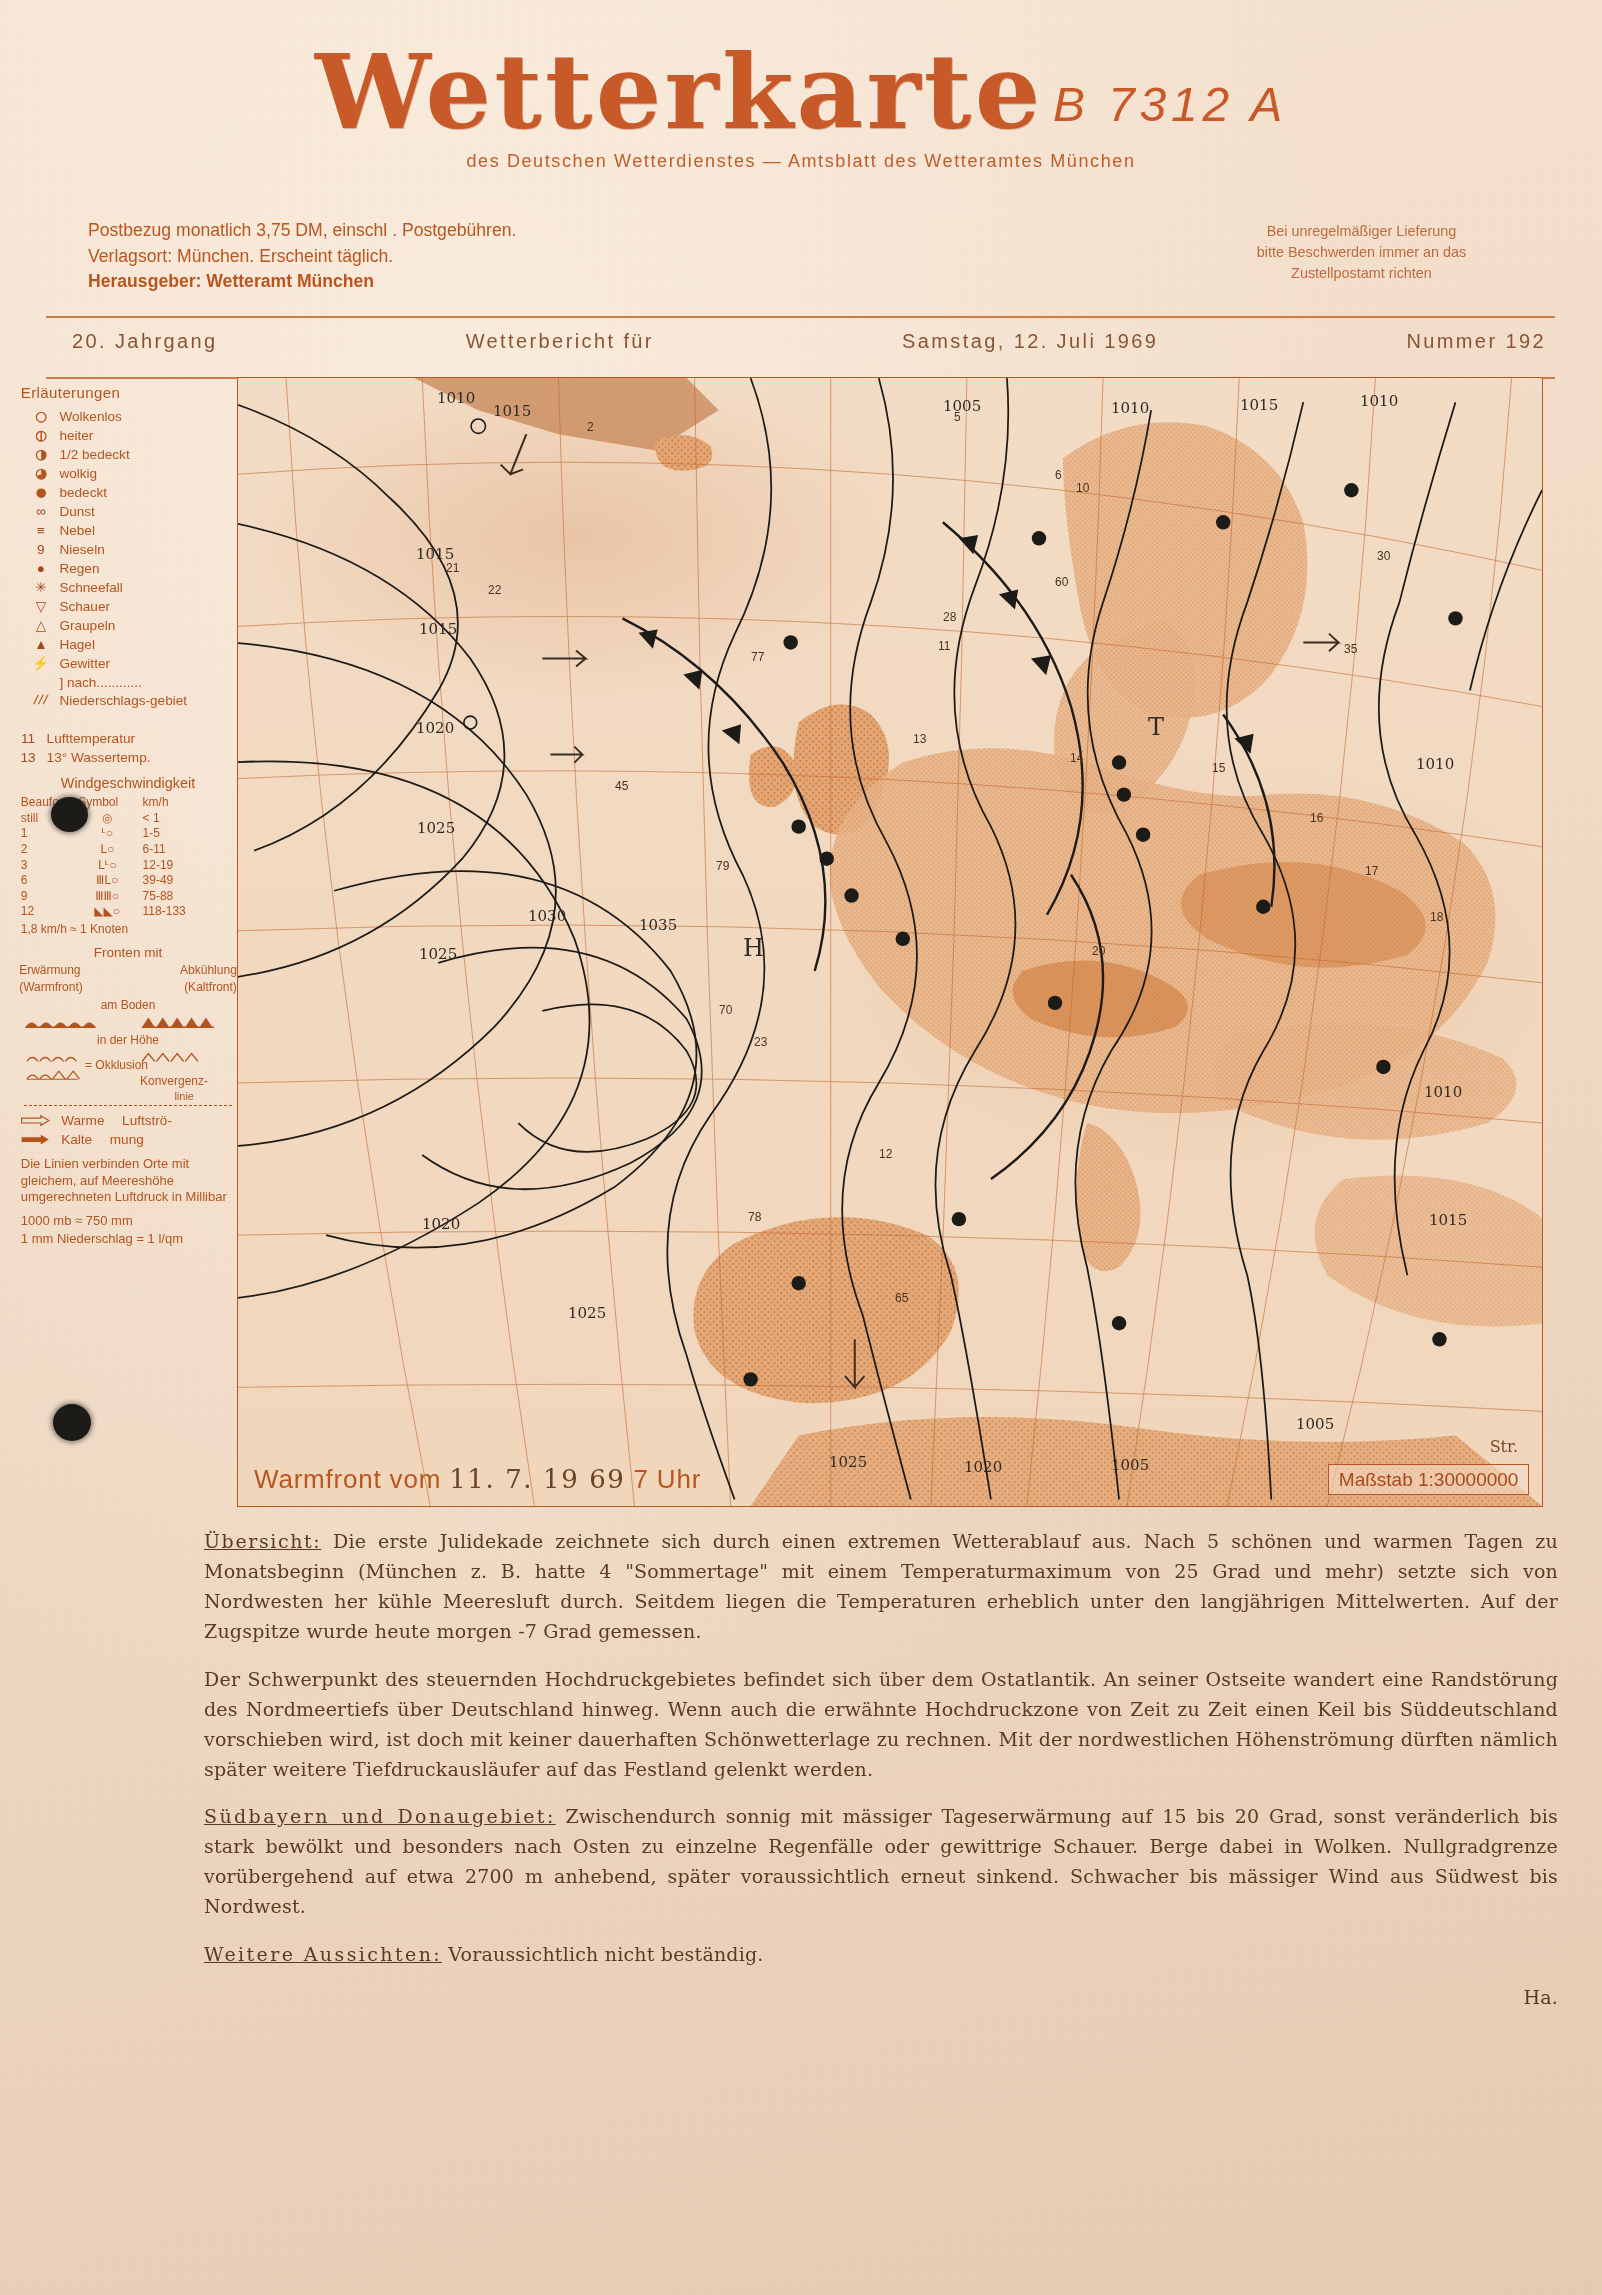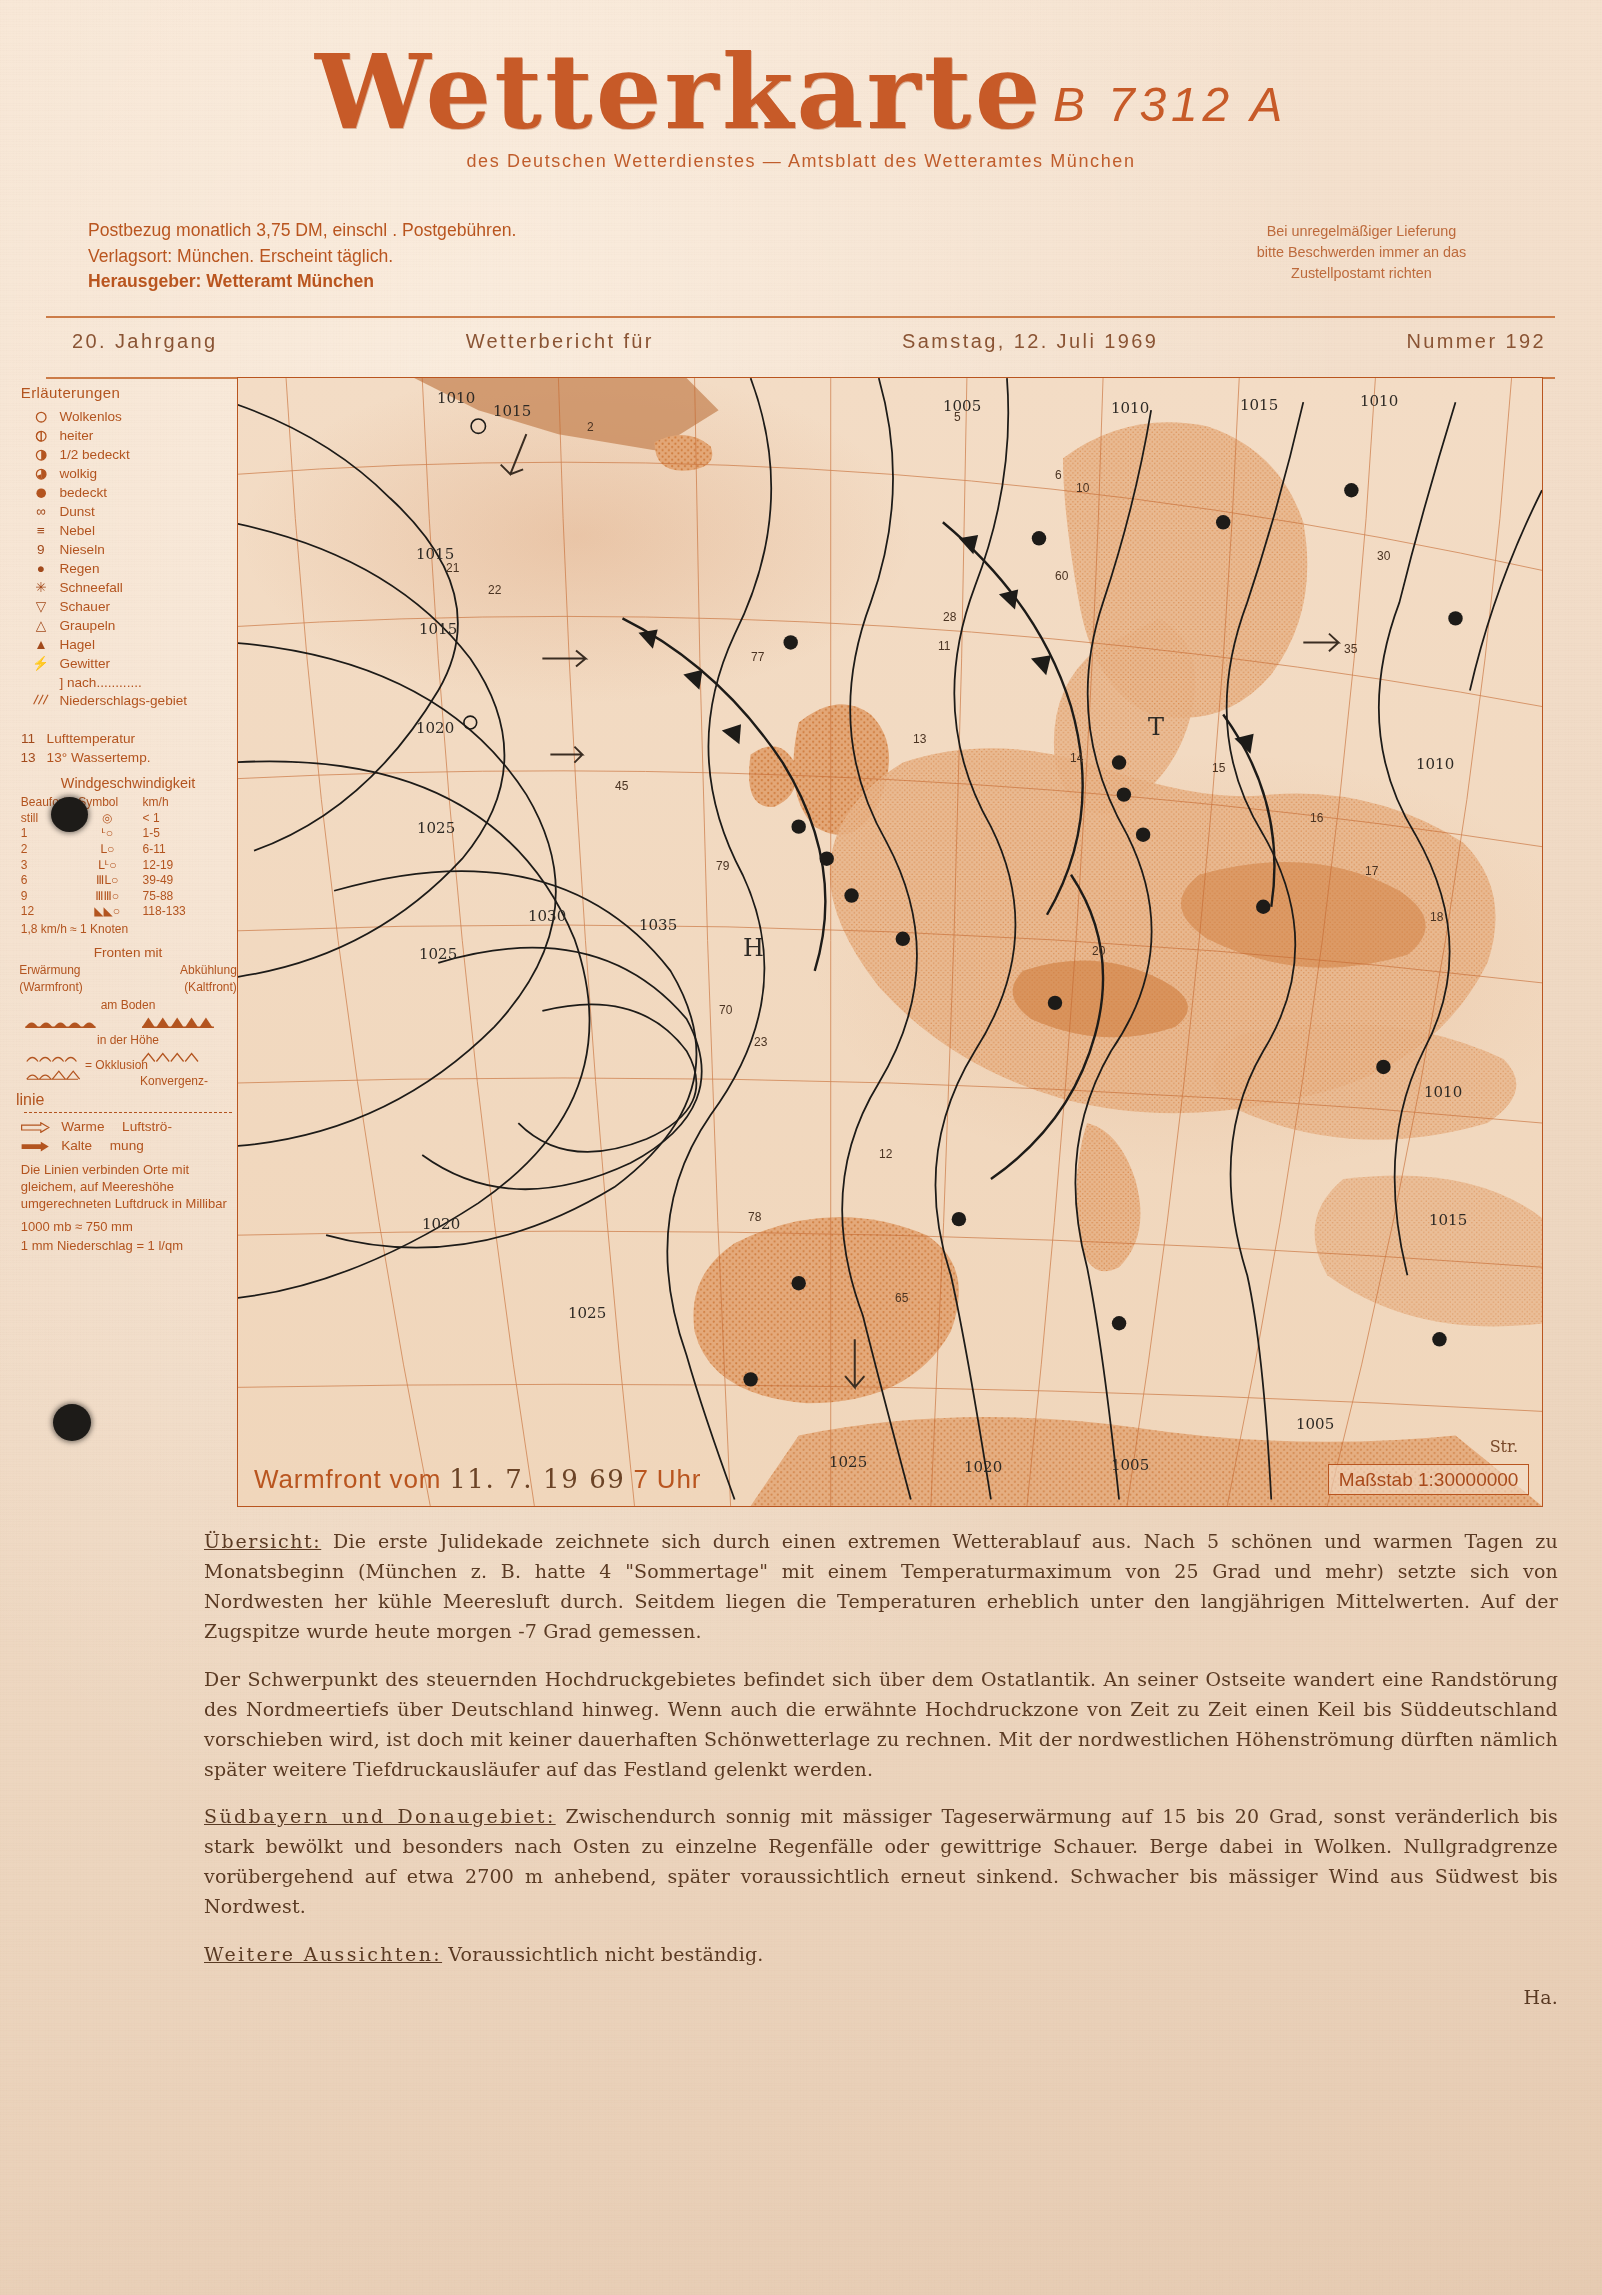--- a/index.html
+++ b/index.html
@@ -467,21 +467,21 @@
             <path d="M6 14 q7 -10 14 0"></path>
             <path d="M22 14 q7 -10 14 0"></path>
             <path d="M38 14 l8 -10 l8 10"></path>
             <path d="M56 14 l8 -10 l8 10"></path>
           </g>
         <line x1="6" y1="14" x2="70" y2="14" stroke="#b3541f" stroke-width="1.4"></line>
       </svg>
     </div>
     <div style="font-size:12px;margin-left:69px;margin-top:-27px">= Okklusion</div>
     <div style="font-size:12px;text-align:right;margin-right:32px">Konvergenz-</div>
-    <div style="font-size:16px;text-align:left;margin-right:22px">linie</div>
+    <div style="font-size:11px;text-align:right;margin-right:46px">linie</div>
     <div style="border-top:0.8px dashed #b3541f;margin:1.6px 8px 4.8px 8px"></div>
 
     <div class="lg-row" style="margin-left:3.2px">
       <span class="lg-sym" style="flex:0 0 34px;width:34px">
         <svg width="32" height="11.2" viewBox="0 0 40 14">
             <path d="M2 4 h24 v-3 l10 6 l-10 6 v-3 h-24 z" fill="none" stroke="#b3541f" stroke-width="1.5"></path>
           </svg>
       </span>
       <span>Warme</span>
       <span style="margin-left:9.6px">Luftströ-</span>
@@ -683,21 +683,21 @@
     <div class="stn" style="left:1072px;top:433px">16</div>
     <div class="stn" style="left:1127px;top:486px">17</div>
     <div class="stn" style="left:1192px;top:532px">18</div>
     <div class="stn" style="left:854px;top:566px">20</div>
     <div class="stn" style="left:208px;top:183px">21</div>
     <div class="stn" style="left:250px;top:205px">22</div>
     <div class="stn" style="left:516px;top:657px">23</div>
     <div class="stn" style="left:641px;top:769px">12</div>
     <div class="stn" style="left:510px;top:832px">78</div>
     <div class="stn" style="left:481px;top:625px">70</div>
-    <div class="stn" style="left:817px;top:191px">60</div>
+    <div class="stn" style="left:817px;top:197px">60</div>
     <div class="stn" style="left:705px;top:232px">28</div>
     <div class="stn" style="left:377px;top:401px">45</div>
     <div class="stn" style="left:1139px;top:171px">30</div>
     <div class="stn" style="left:1106px;top:264px">35</div>
     <div class="stn" style="left:657px;top:913px">65</div>
     <div class="stn" style="left:513px;top:272px">77</div>
     <div class="stn" style="left:478px;top:481px">79</div>
 
     <div class="map-title">
       <span>Warmfront vom</span>

